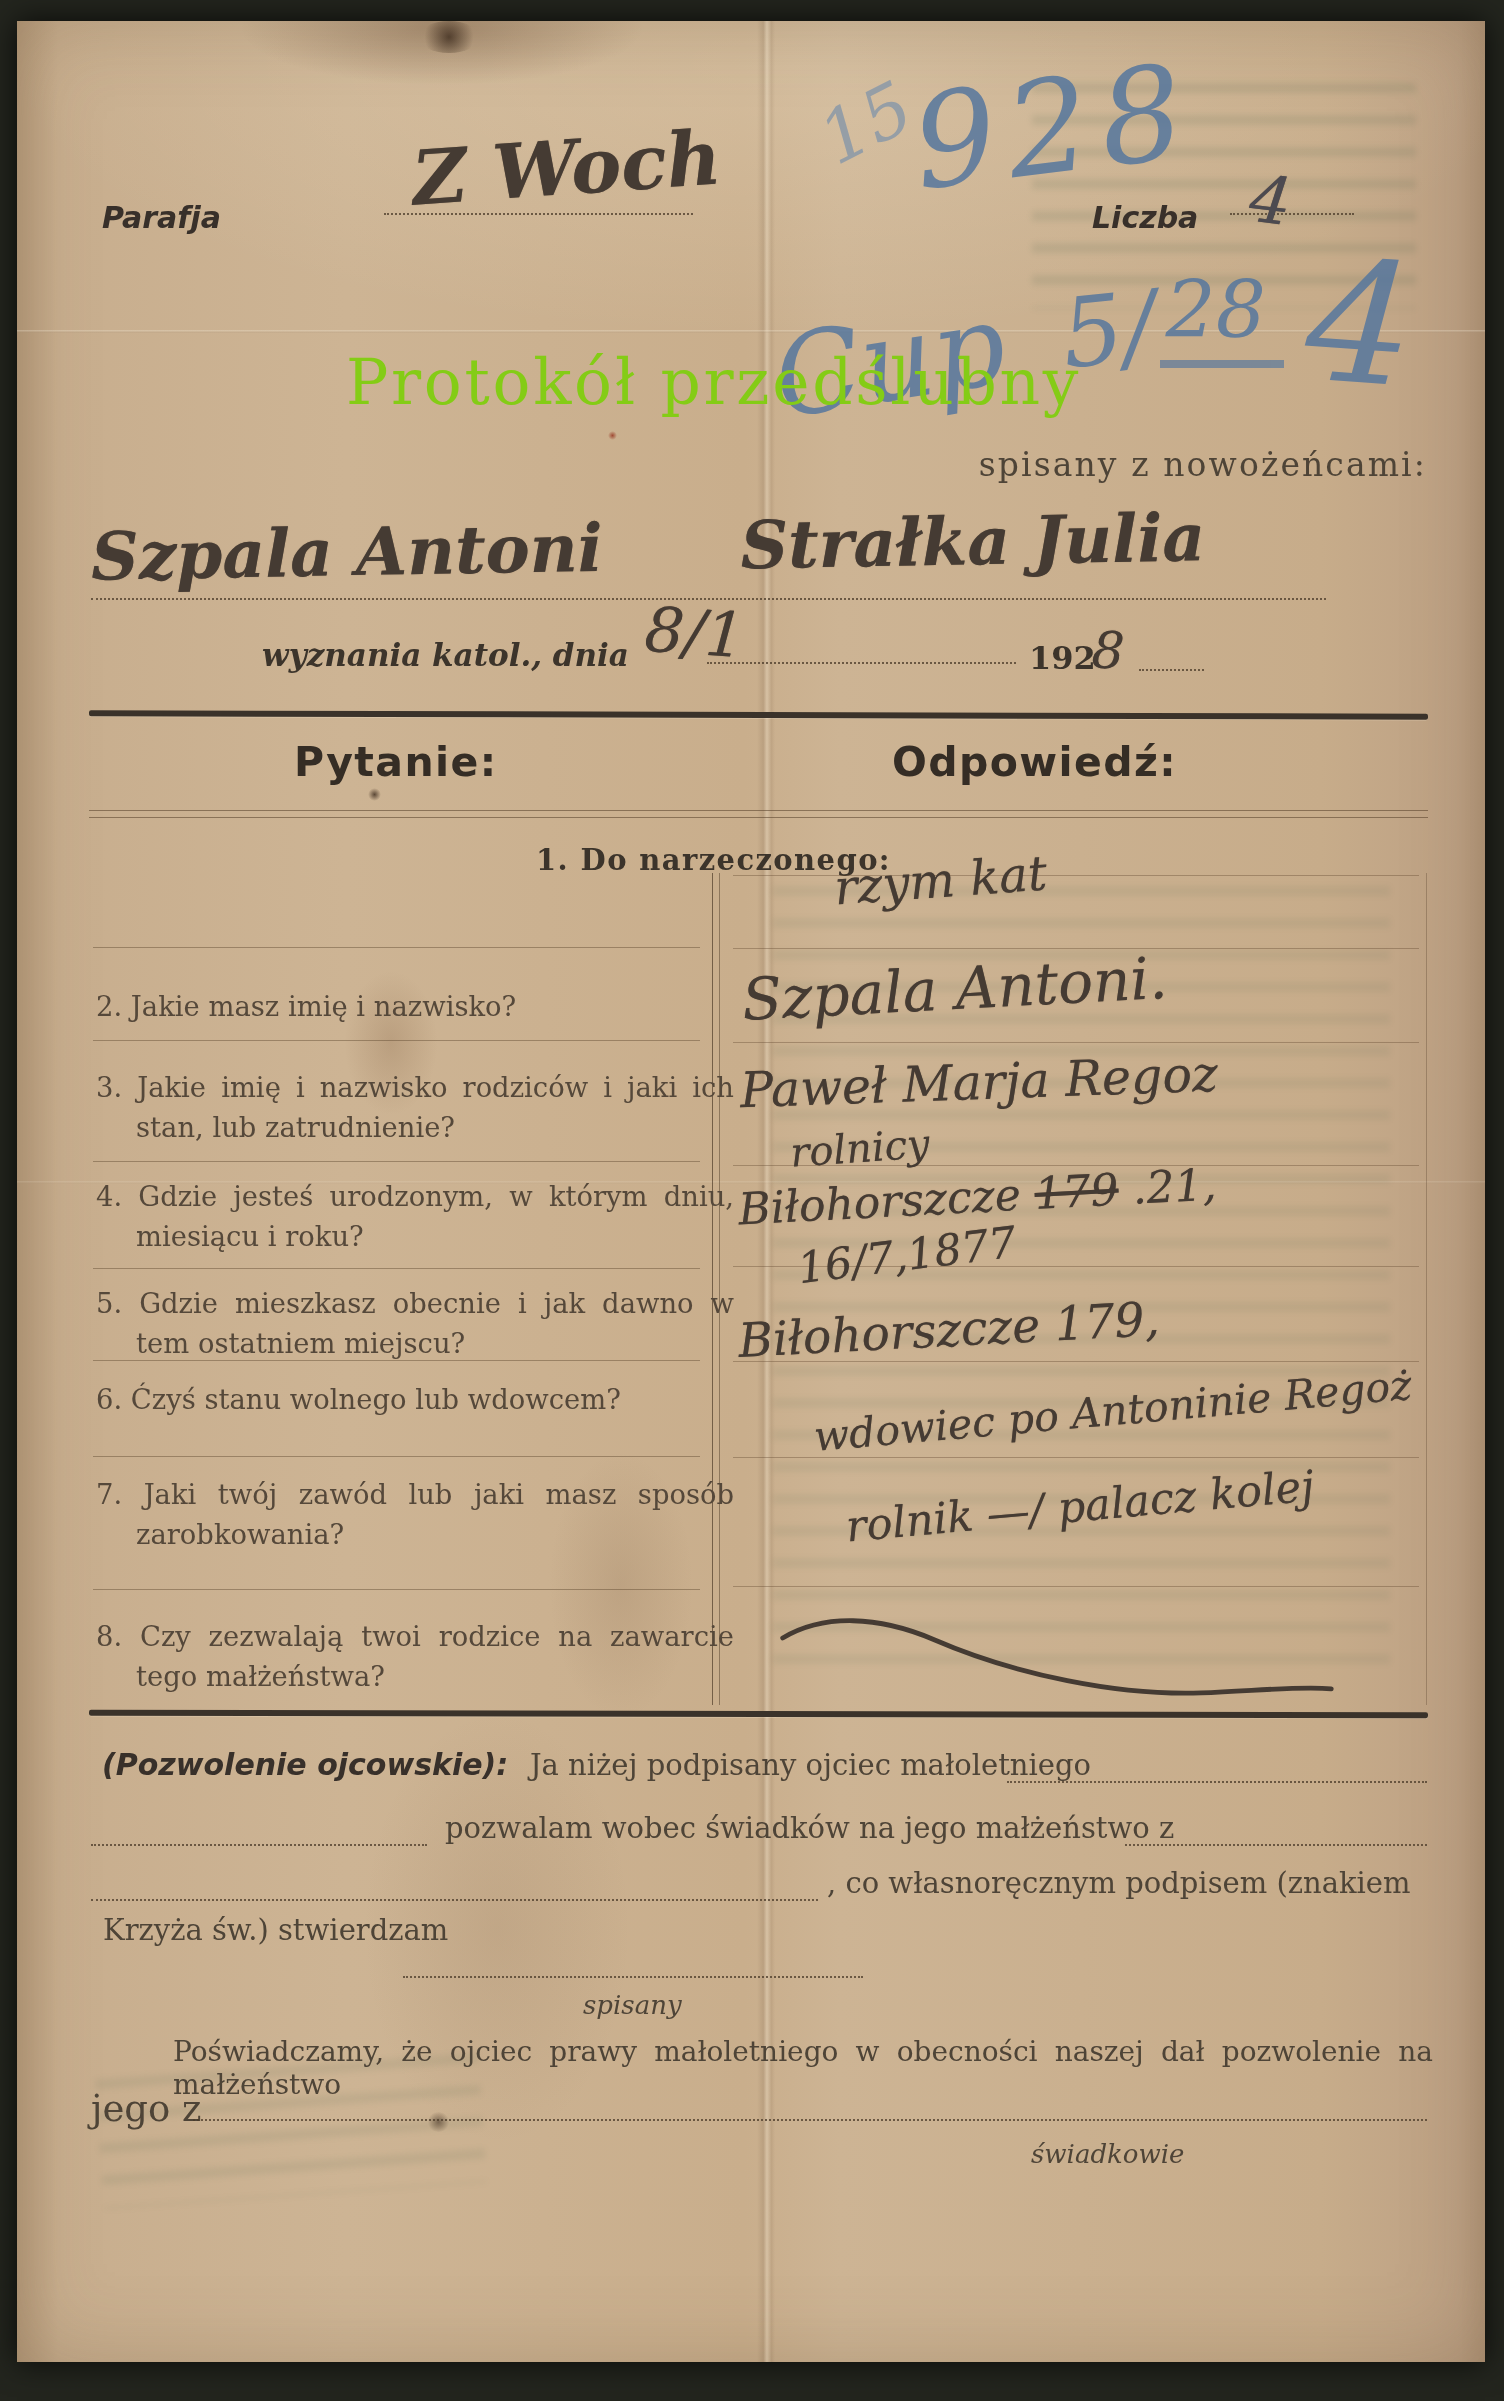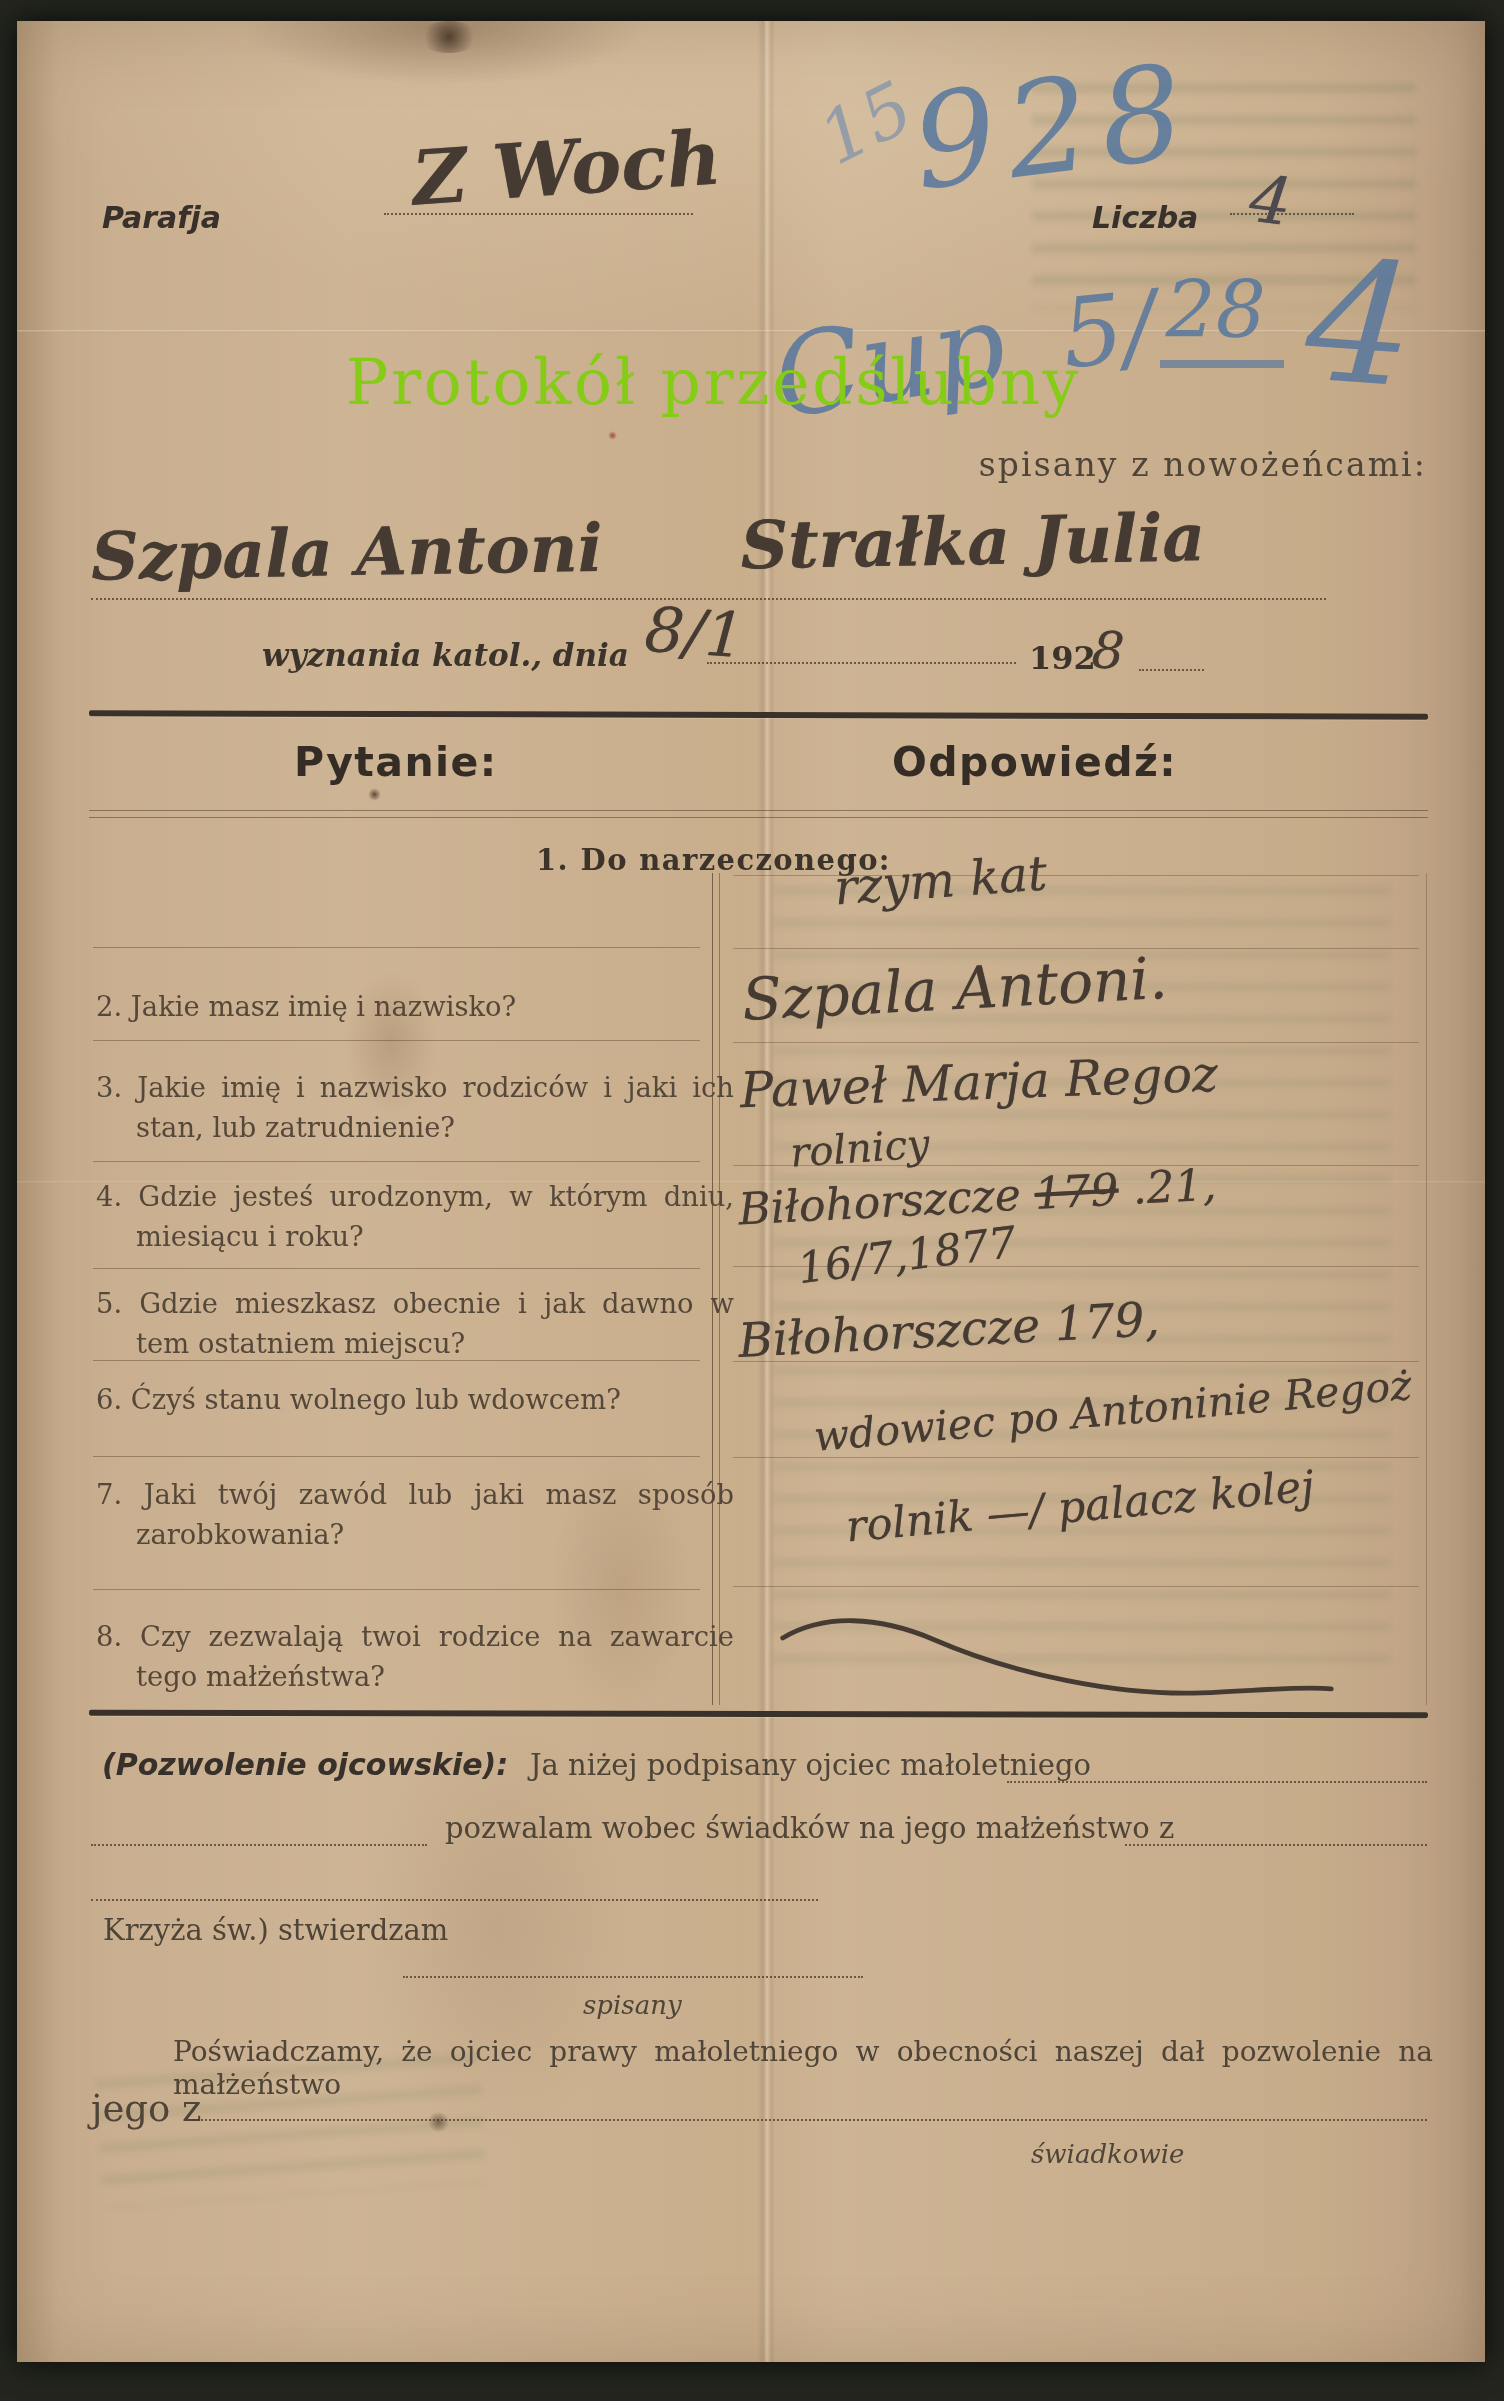--- a/index.html
+++ b/index.html
@@ -148,20 +148,21 @@
     <span class="lbl" style="font-size:30px;">(Pozwolenie ojcowskie):</span>
     <span class="ser" style="margin-left:12.4px;">Ja niżej podpisany ojciec małoletniego</span>
   </div>
   <div class="dot" style="left:1007px;top:1781px;width:420px;border-bottom-width:2.1px;"></div>
 
   <div class="dot" style="left:91px;top:1844px;width:336px;border-bottom-width:2.1px;"></div>
   <span class="abs ser" style="left:445px;top:1811px;font-size:29px;">pozwalam wobec świadków na jego małżeństwo z</span>
   <div class="dot" style="left:1125px;top:1844px;width:302px;border-bottom-width:2.1px;"></div>
 
   <div class="dot" style="left:91px;top:1899px;width:727px;border-bottom-width:2.1px;"></div>
+  <span class="abs ser" style="left:827px;top:1866px;font-size:29px;">, co własnoręcznym podpisem (znakiem</span>
 
   <span class="abs ser" style="left:103px;top:1913px;font-size:29px;">Krzyża św.) stwierdzam</span>
 
   <div class="dot" style="left:403px;top:1976px;width:460px;border-bottom-width:2.1px;"></div>
   <span class="abs ser" style="left:583px;top:1990px;font-size:26px;font-style:italic;">spisany</span>
 
   <div class="abs ser" style="left:173px;top:2035px;width:1260px;font-size:28px;text-align:justify;">Poświadczamy, że ojciec prawy małoletniego w obecności naszej dał pozwolenie na małżeństwo</div>
   <span class="abs ser" style="left:91px;top:2087px;font-size:37px;">jego z</span>
   <div class="dot" style="left:193px;top:2119px;width:1234px;border-bottom-width:2.1px;"></div>
 

